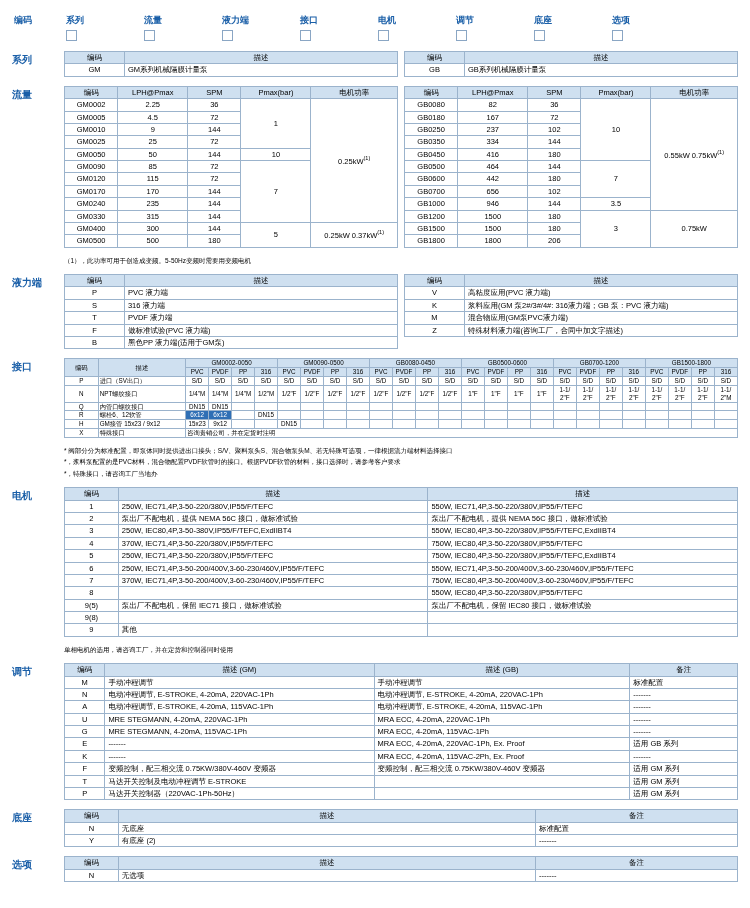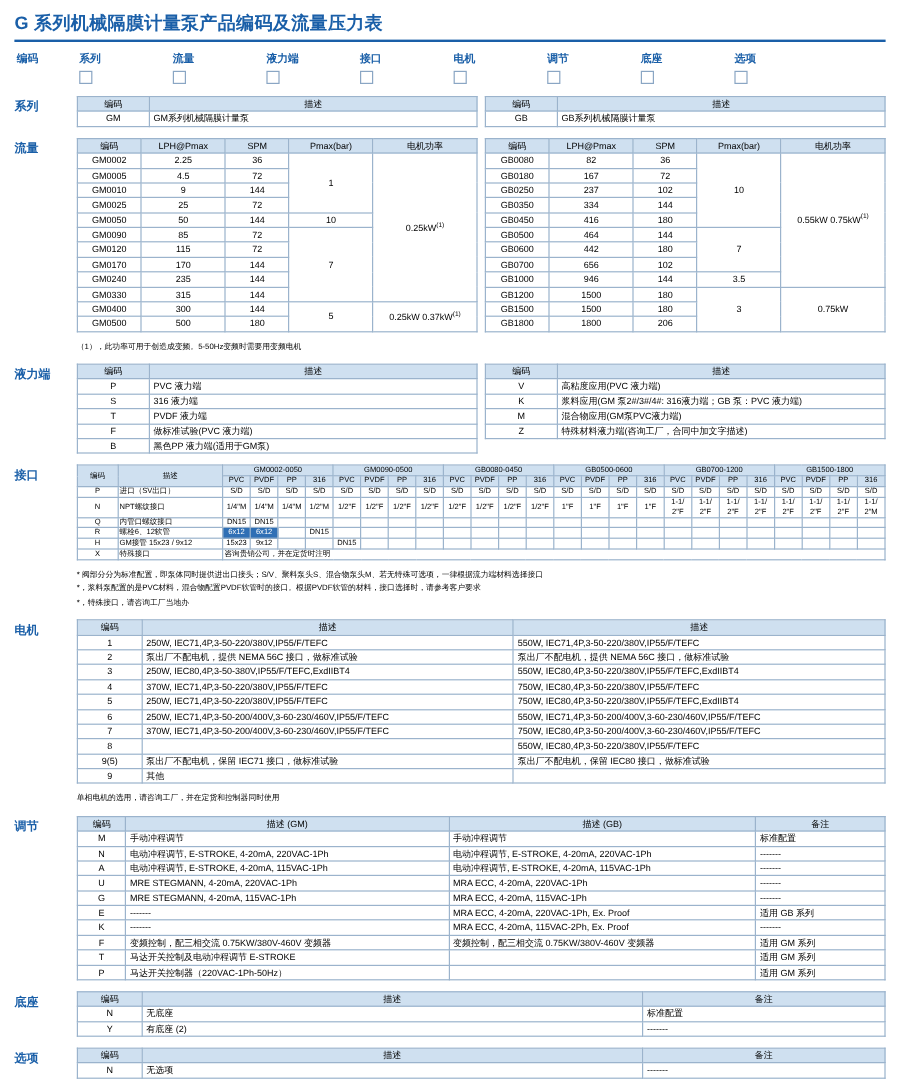--- a/index.html
+++ b/index.html
@@ -82,23 +82,20 @@
 
   
   .tbl-if th, .tbl-if td { padding: 0 1px; font-size: 6.3px; }
   .cellblue { background:#2f6fb5; color:#fff; }
 </style>
 </head>
 <body>
 
 <div class="page">
 
-  <div class="title-bar">
-    <div class="t">G 系列机械隔膜计量泵产品编码及流量压力表</div>
-  </div>
 
   <div class="coderow">
     <div class="lbl">编码</div>
     <div id="code-items" style="display:flex">
         <div class="cr-item">
           <div class="nm">系列</div>
           <div class="cr-boxes">
             <div class="cr-box"></div>
           </div>
         </div>
@@ -706,20 +703,25 @@
               <td>8</td>
               <td class="l"></td>
               <td class="l">550W, IEC80,4P,3-50-220/380V,IP55/F/TEFC</td>
             </tr>
             <tr>
               <td>9(5)</td>
               <td class="l">泵出厂不配电机，保留 IEC71 接口，做标准试验</td>
               <td class="l">泵出厂不配电机，保留 IEC80 接口，做标准试验</td>
             </tr>
             <tr>
+              <td>9(8)</td>
+              <td class="l"></td>
+              <td class="l"></td>
+            </tr>
+            <tr>
               <td>9</td>
               <td class="l">其他</td>
               <td class="l"></td>
             </tr>
           </tbody>
       </table>
       <div class="note">单相电机的选用，请咨询工厂，并在定货和控制器同时使用</div>
     </div>
   </div>
 

